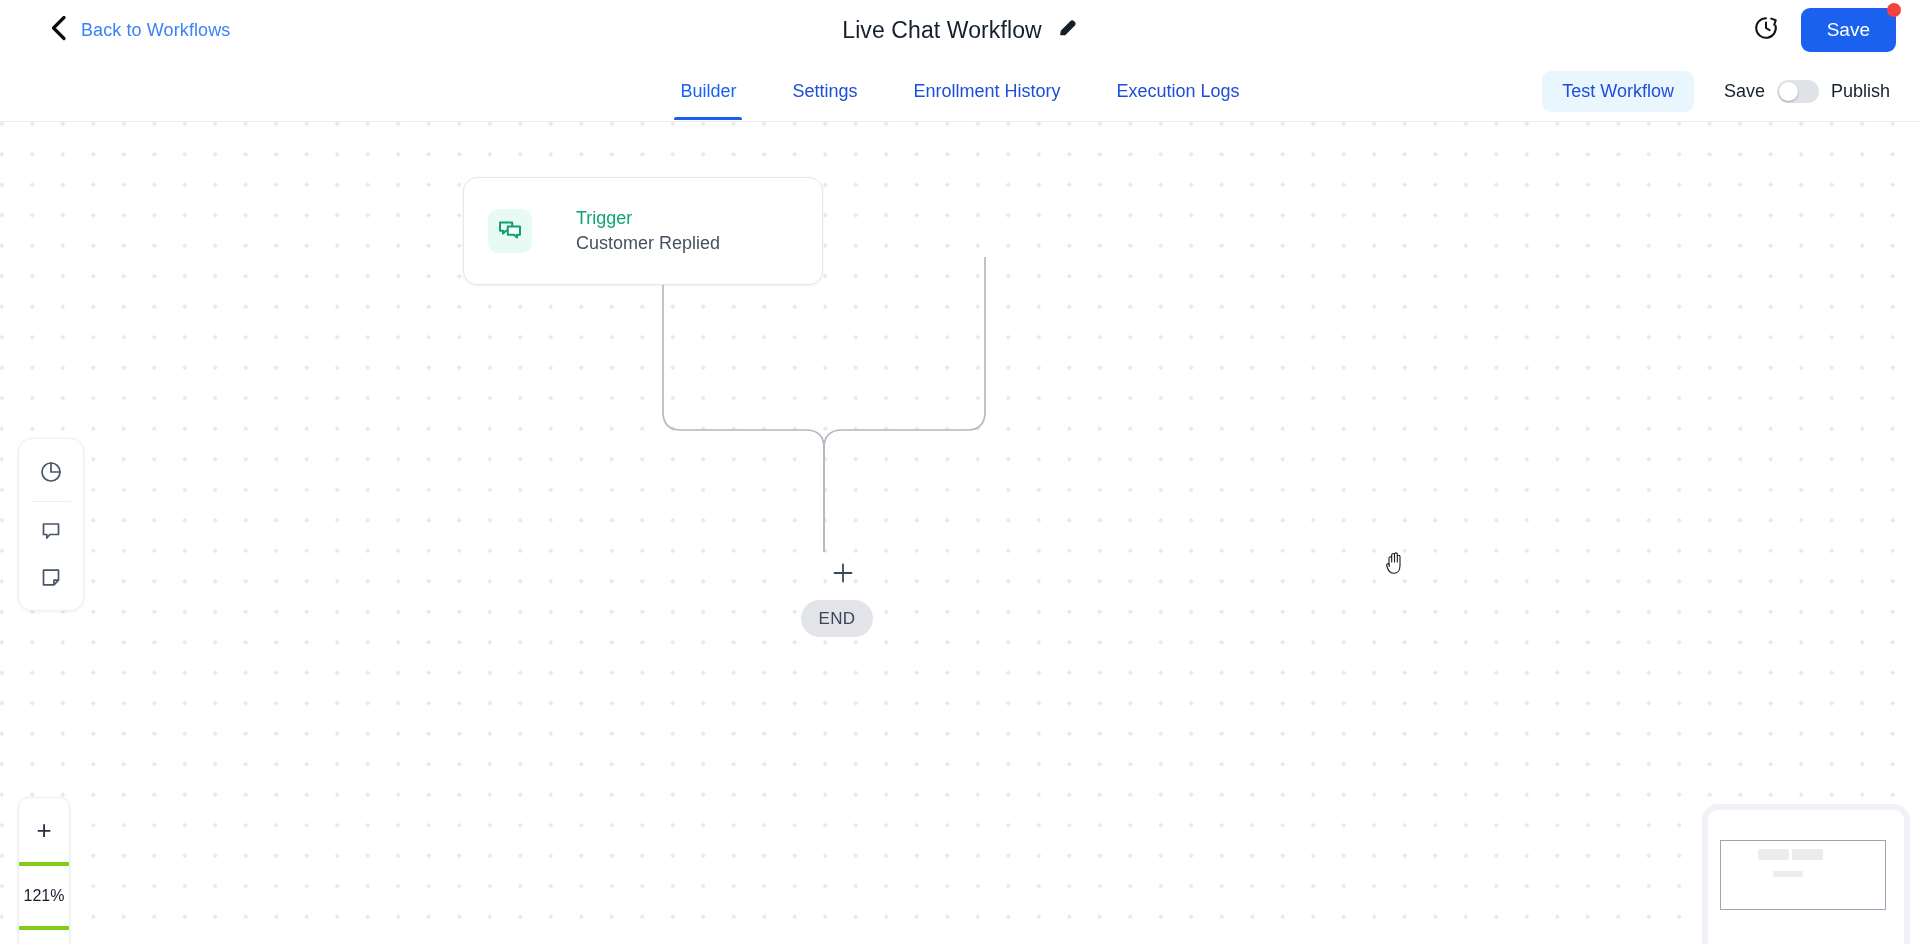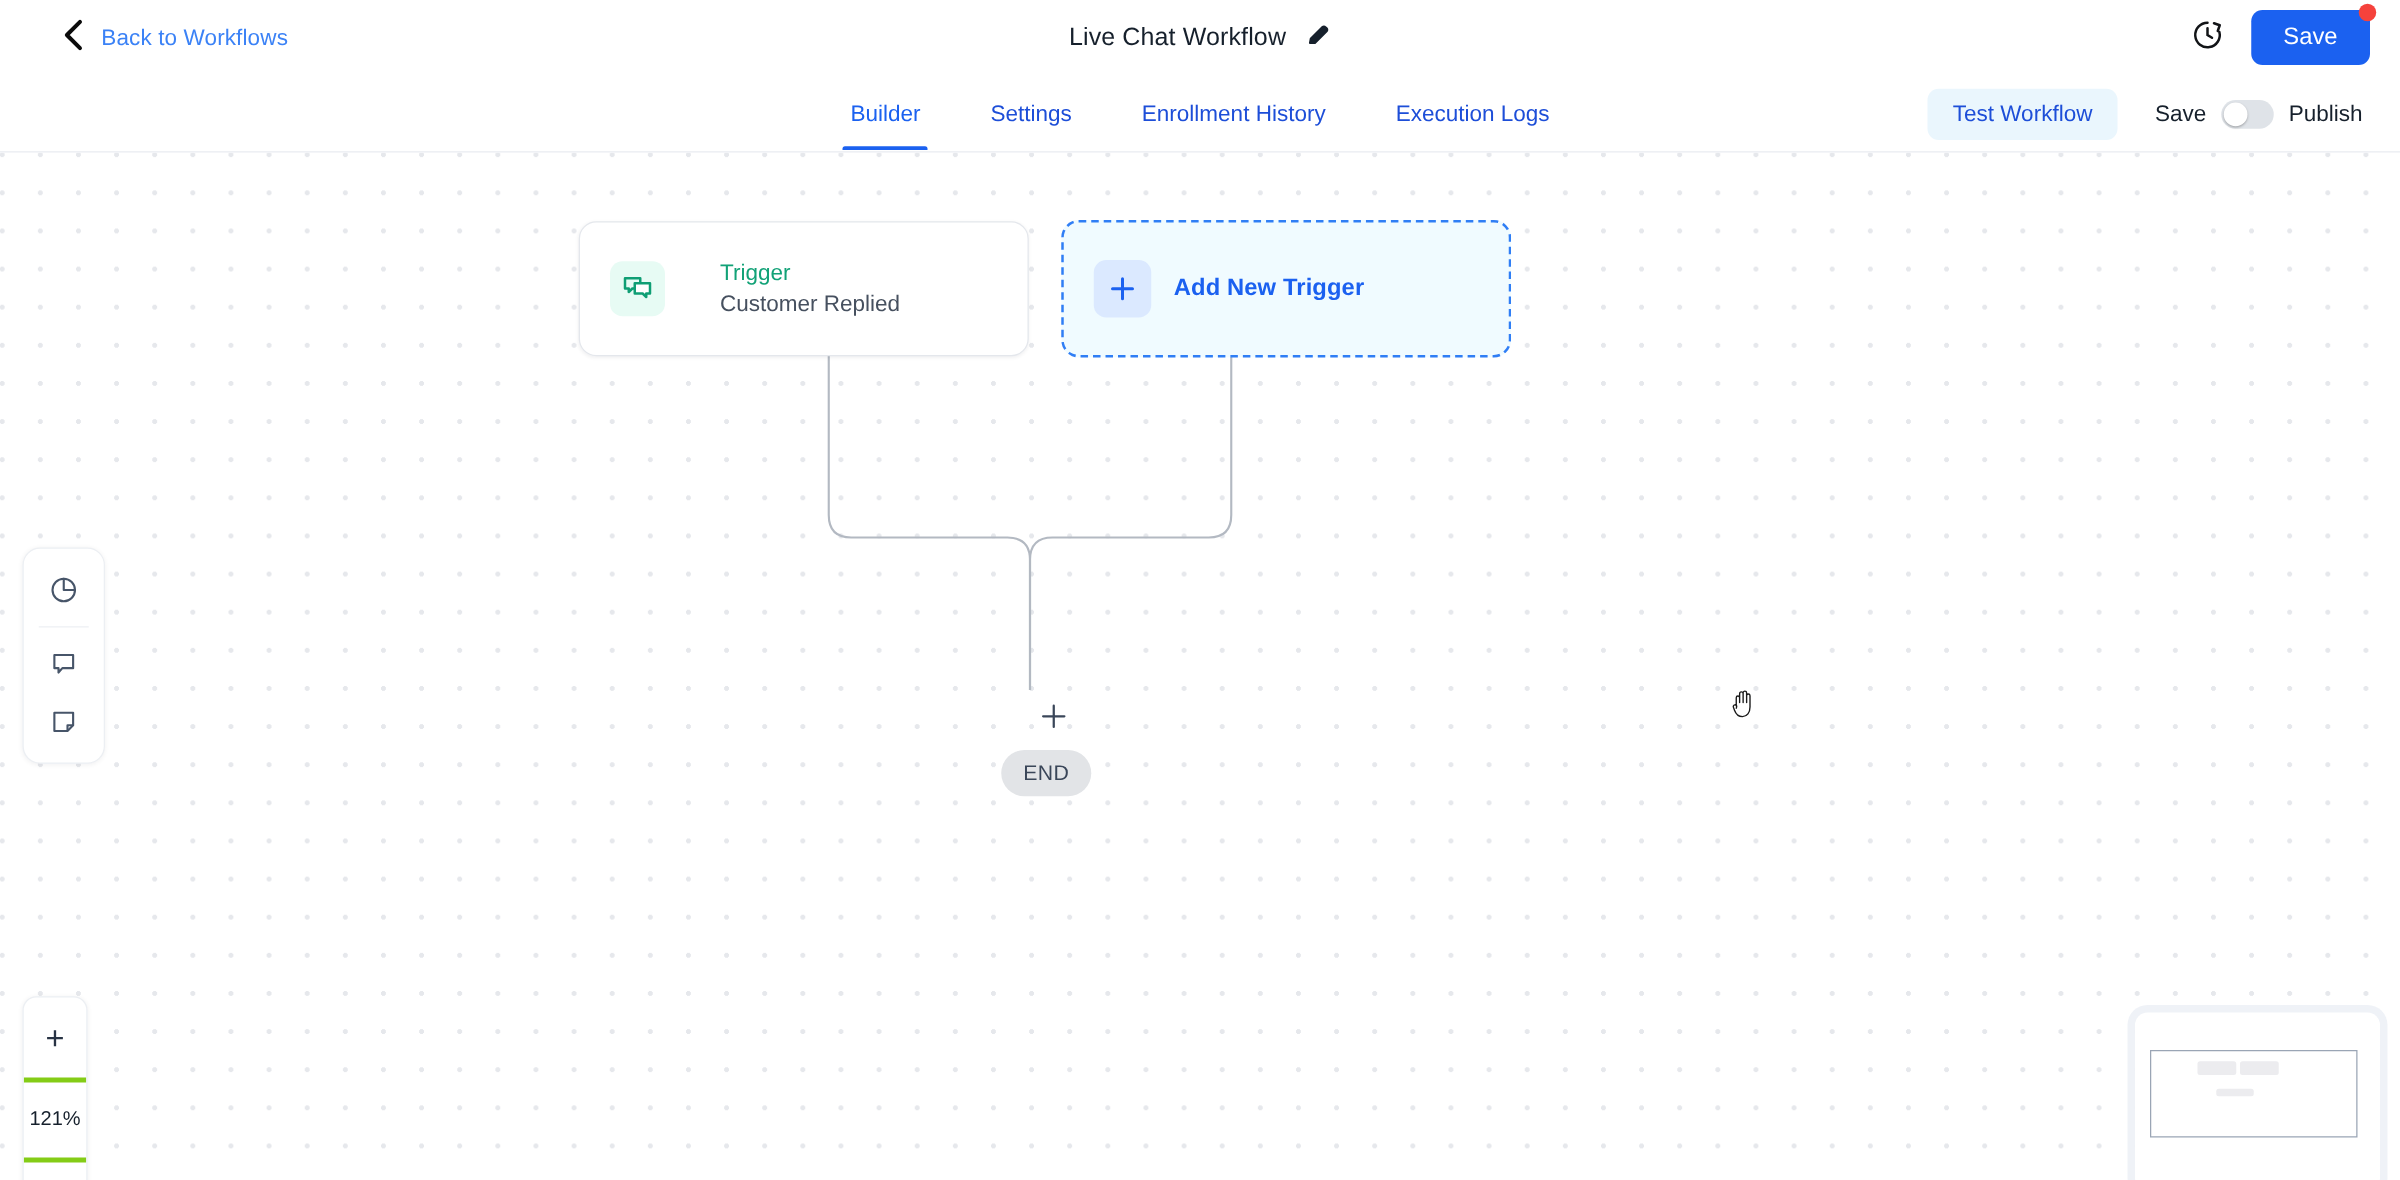--- a/index.html
+++ b/index.html
@@ -42,21 +42,21 @@
 
   .title-wrap {
     position: absolute;
     left: 0; right: 0;
     display: flex;
     justify-content: center;
     align-items: center;
     gap: 16px;
   }
   .wf-title {
-    font-size: 20px;
+    font-size: 23px;
     font-weight: 500;
     color: #16202c;
     letter-spacing: .1px;
   }
   .edit-pencil { cursor: pointer; display: block; }
 
   .topbar-right {
     position: absolute;
     right: 24px;
     display: flex;
@@ -449,28 +449,20 @@
           <path d="M3 4.6h12.2v8.2H8.9L6 15.6v-2.8H3V4.6z" stroke="#0f9e74" stroke-width="2" stroke-linejoin="round"></path>
           <path d="M10.8 8.6h12.2v8.2h-3v2.8l-2.9-2.8h-6.3V8.6z" stroke="#0f9e74" stroke-width="2" stroke-linejoin="round" fill="#ffffff"></path>
         </svg>
       </div>
       <div class="node-texts">
         <span class="node-kind">Trigger</span>
         <span class="node-name">Customer Replied</span>
       </div>
     </div>
 
-    <div class="add-trigger-card">
-      <div class="plus-box">
-        <svg width="24" height="24" viewBox="0 0 24 24" fill="none">
-          <path d="M12 4v16M4 12h16" stroke="#1b61f0" stroke-width="2.4" stroke-linecap="round"></path>
-        </svg>
-      </div>
-      <span class="add-trigger-label">Add New Trigger</span>
-    </div>
 
     <div class="branch-plus">
       <svg width="22" height="22" viewBox="0 0 22 22" fill="none">
         <path d="M11 2.5v17M2.5 11h17" stroke="#3a4659" stroke-width="1.8" stroke-linecap="round"></path>
       </svg>
     </div>
 
     <div class="end-pill">
       <span>END</span>
     </div>

